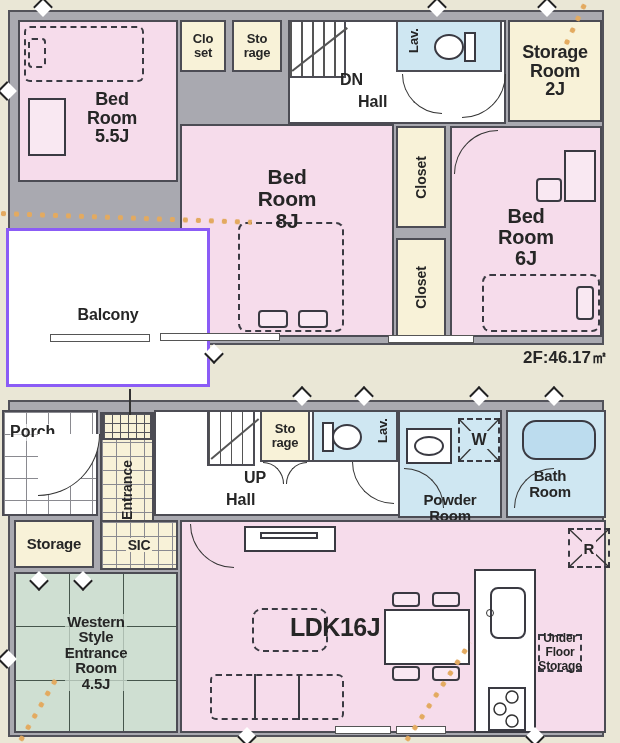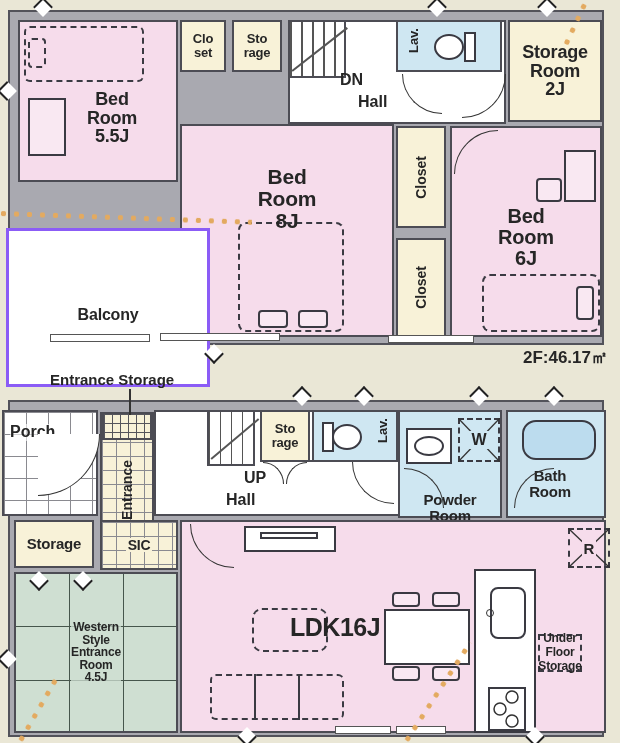--- a/index.html
+++ b/index.html
@@ -138,21 +138,20 @@
 
     <div class="vent" style="left:26px;top:-12px;"></div>
     <div class="vent" style="left:420px;top:-12px;"></div>
     <div class="vent" style="left:530px;top:-12px;"></div>
     <div class="vent left" style="left:-10px;top:72px;"></div>
   </div>
 
   <div class="vent down" style="left:207px;top:347px;"></div>
   <div class="txt" style="left:496px;top:349px;width:112px;text-align:right;font-size:17px;">2F:46.17㎡</div>
 
-  <div class="txt" style="left:50px;top:372px;font-size:15px;">Entrance Storage</div>
   <div class="abs" style="left:129px;top:389px;width:2px;height:26px;background:#333;z-index:40;"></div>
 
   <div class="floor" style="left:8px;top:400px;width:596px;height:337px;">
 
     <div class="room tiles-w" style="left:-8px;top:8px;width:96px;height:106px;">
       <div class="txt" style="left:6px;top:12px;font-size:16px;background:rgba(255,255,255,.6);">Porch</div>
       <div class="arc arc-br" style="left:34px;top:22px;width:62px;height:62px;background:#fff;"></div>
     </div>
 
     <div class="room tiles-c" style="left:90px;top:10px;width:54px;height:156px;">
@@ -213,21 +212,21 @@
 
     <div class="room cream" style="left:4px;top:118px;width:80px;height:48px;">
       <div class="label" style="font-size:15px;">Storage</div>
     </div>
 
     <div class="room tiles-c" style="left:90px;top:118px;width:78px;height:50px;">
       <div class="label" style="font-size:14px;background:#f8f2d8;padding:0 2px;">SIC</div>
     </div>
 
     <div class="room green tatami" style="left:4px;top:170px;width:164px;height:161px;">
-      <div class="label" style="font-size:12px;background:rgba(207,223,210,.75);">
+      <div class="label" style="font-size:15px;background:rgba(207,223,210,.75);">
         <span>Western</span>
         <span>Style</span>
         <span>Entrance</span>
         <span>Room</span>
         <span>4.5J</span>
       </div>
       <div class="vent down" style="left:16px;top:0px;"></div>
       <div class="vent down" style="left:60px;top:0px;"></div>
     </div>
 

